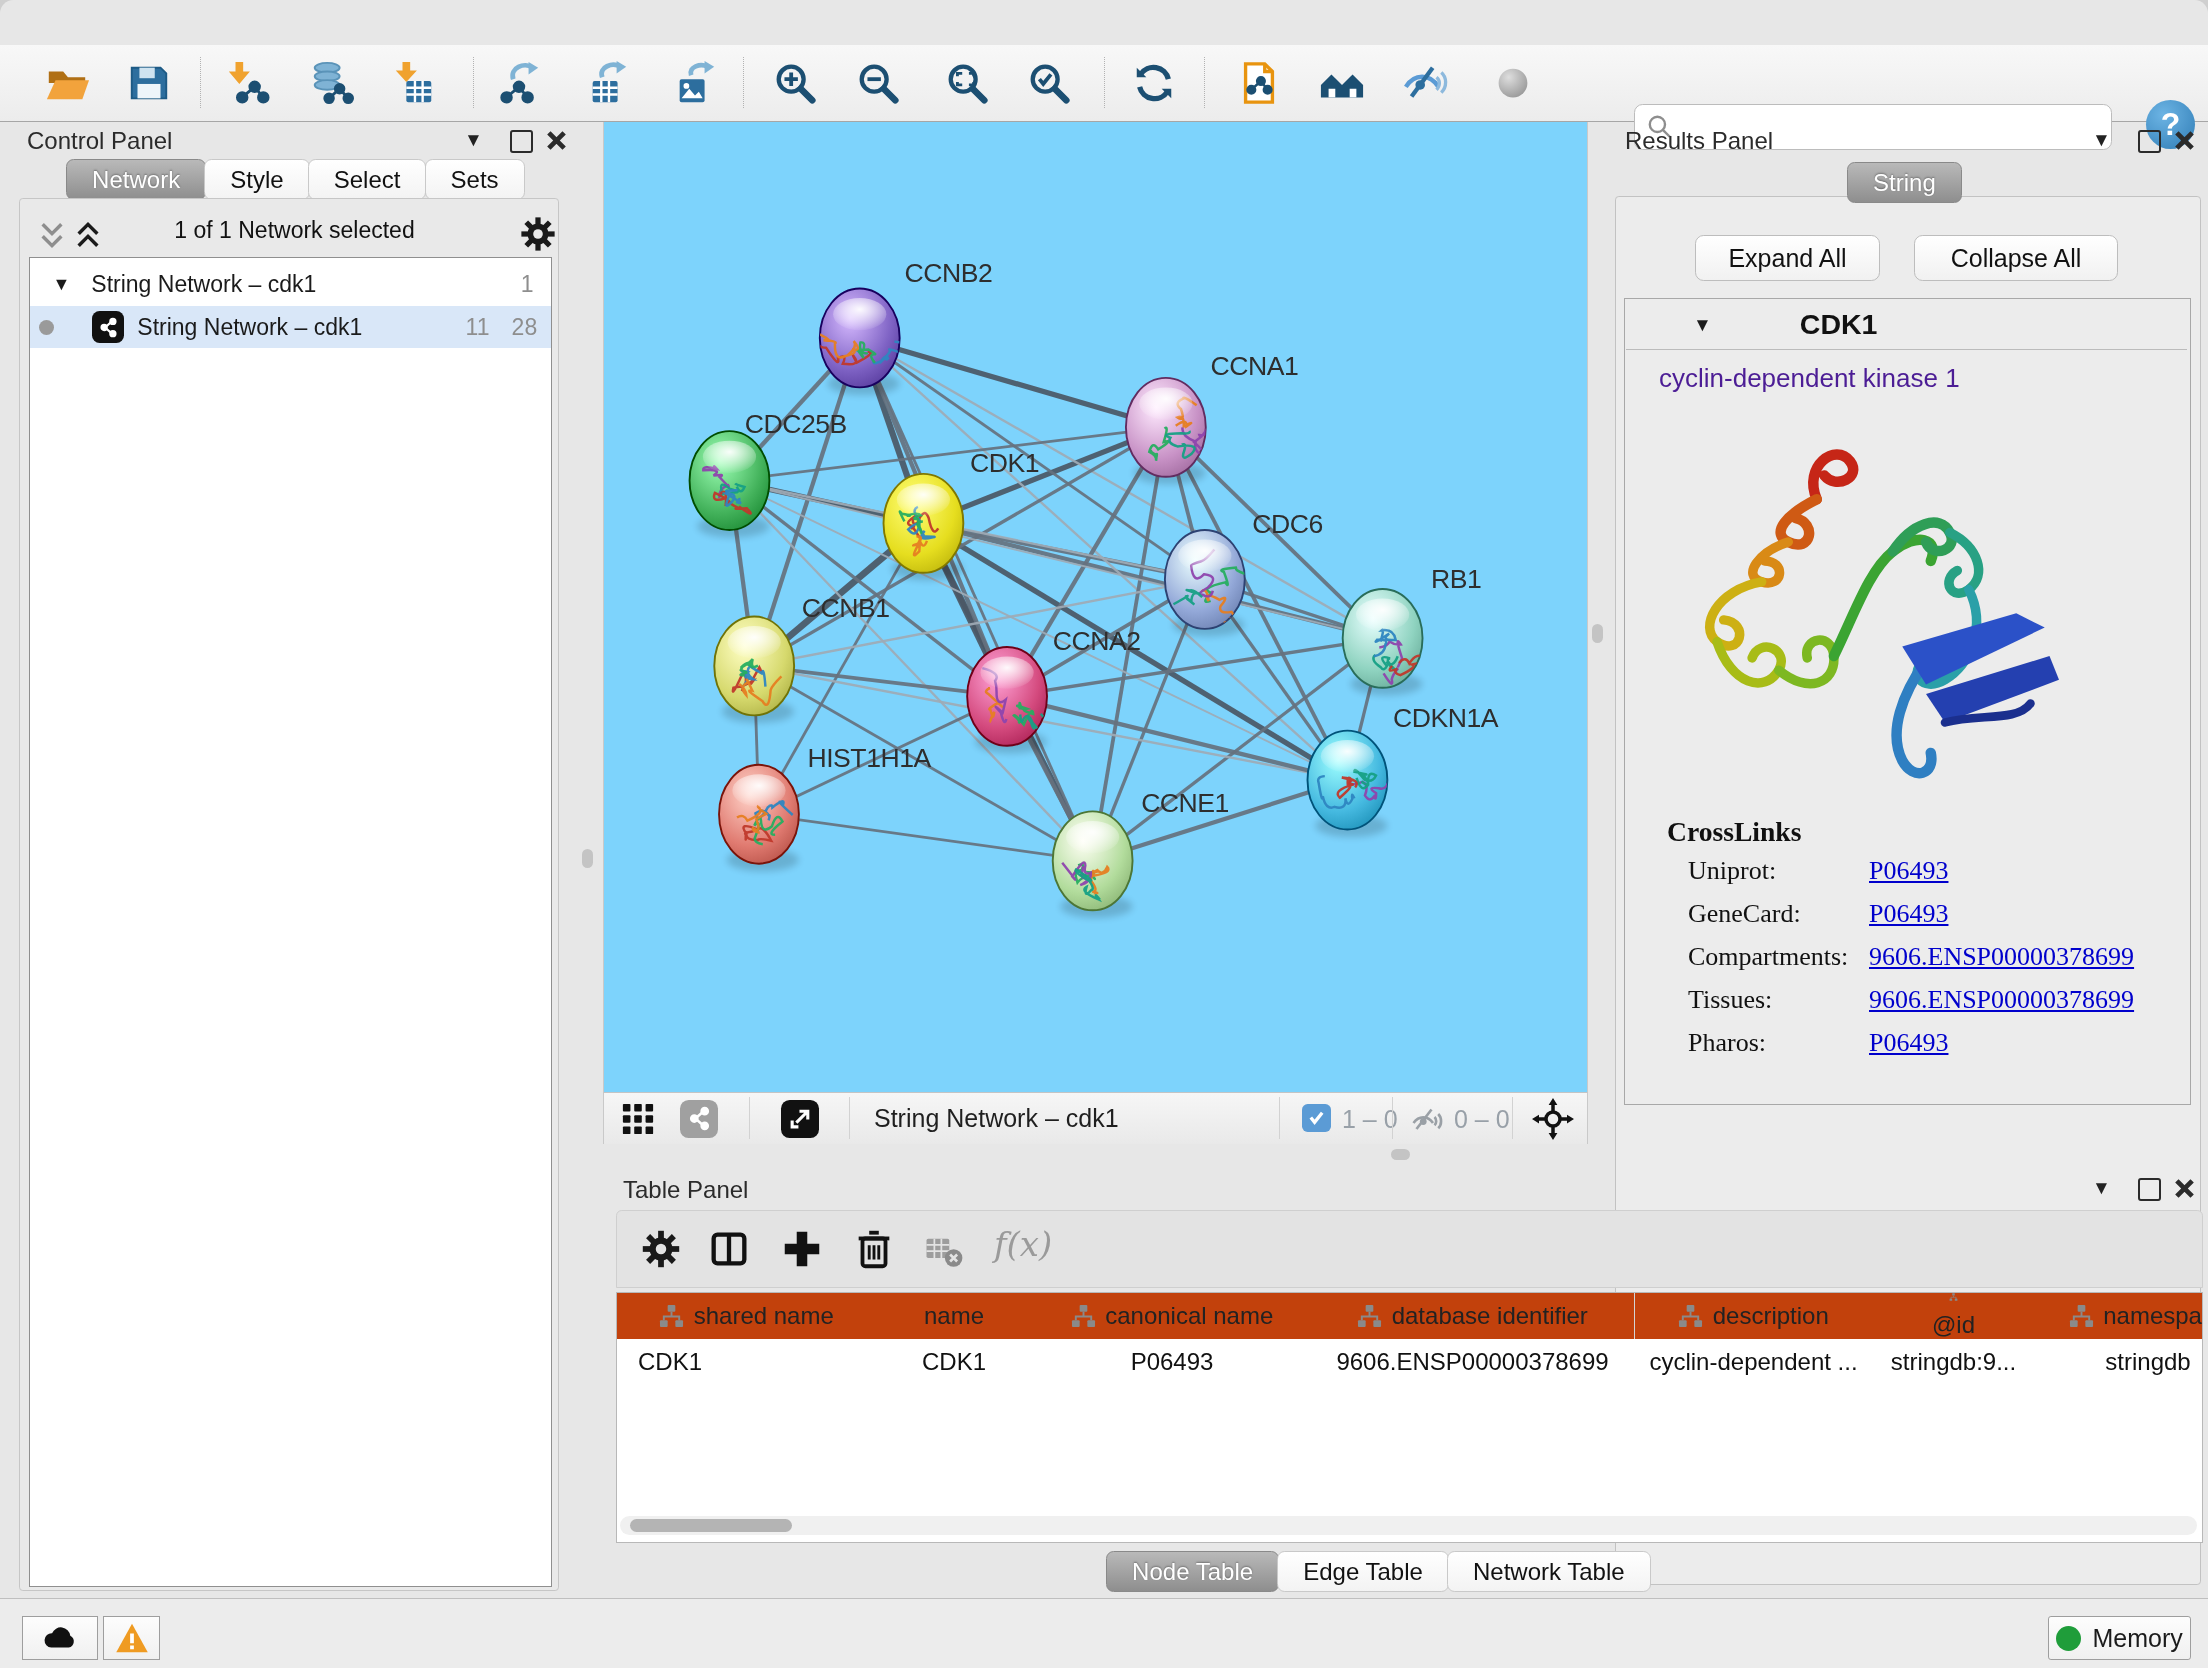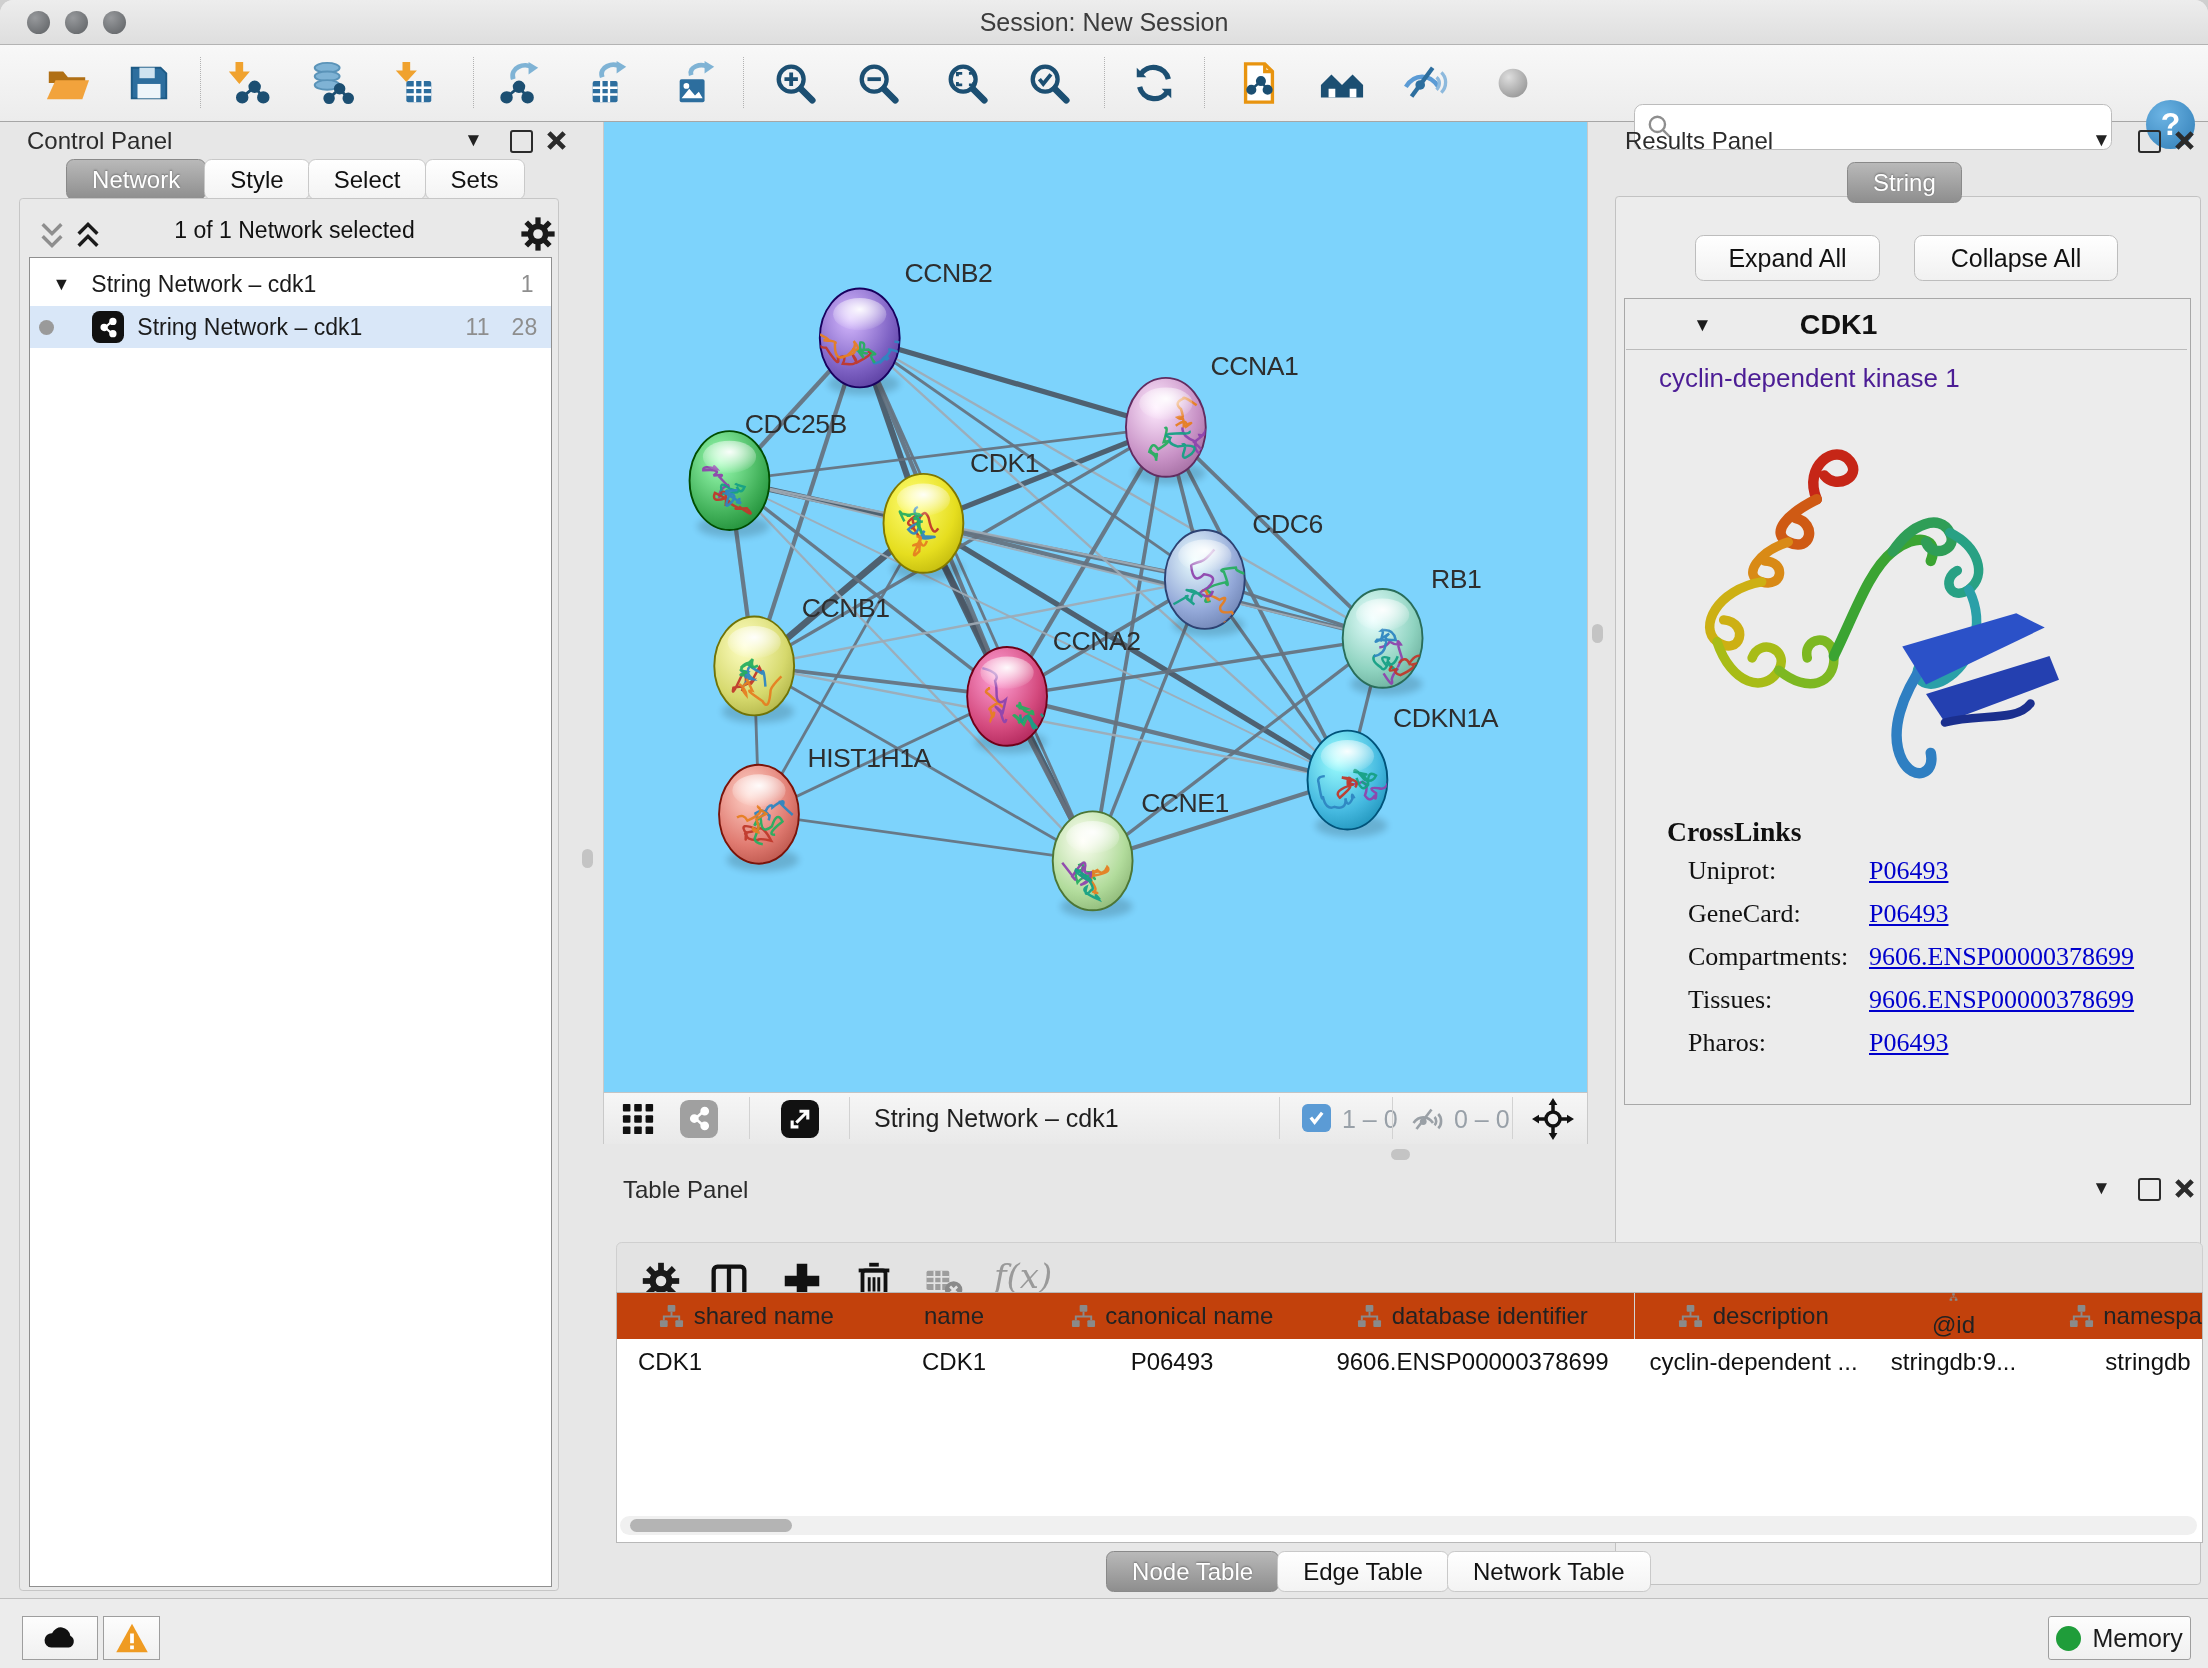--- a/index.html
+++ b/index.html
@@ -71,21 +71,21 @@
   #rp-entry-name{font-size:28.5px;font-weight:bold;color:#111;}
   #rp-desc{position:absolute;left:1659px;top:363px;font-size:26px;color:#4c1d95;}
   .serif{font-family:"Liberation Serif",serif;}
   #xl-title{position:absolute;left:1667px;top:816px;font-size:27.6px;font-weight:bold;color:#111;}
   #xlinks{position:absolute;left:1688px;top:856px;width:495px;}
   .xl-row{height:43px;font-size:26px;display:flex;}
   .xl-label{width:181px;color:#111;}
   .xl-link{color:#0000cc;text-decoration:underline;}
   
   #tp-toolbar{position:absolute;left:616px;top:1210px;width:1585px;height:76px;background:#e3e3e3;
-    border:1.9px solid #cfcfcf;border-radius:5.7px 5.7px 0 0;margin-top:32px;}
+    border:1.9px solid #cfcfcf;border-radius:5.7px 5.7px 0 0;}
   .tp-ico{position:absolute;top:15px;width:46px;height:46px;}
   #tbl{position:absolute;left:616px;top:1292px;width:1585px;height:249px;background:#fff;
     border:1.9px solid #b8b8b8;overflow:hidden;}
   .th{position:absolute;top:0;height:46px;border-right:1.9px solid #d4d4d4;background:#c2410c;
     display:flex;align-items:center;justify-content:center;font-size:24px;color:#222;gap:9.5px;}
   .td{position:absolute;top:48px;height:42px;display:flex;align-items:center;
     justify-content:center;font-size:24px;color:#111;}
   .td.first{justify-content:flex-start;padding-left:21px;}
   #hscroll{position:absolute;left:620px;top:1516px;width:1577px;height:19px;background:#f0f0f0;border-radius:9.5px;}
   #hthumb{position:absolute;left:9.5px;top:2.9px;width:162px;height:13.3px;background:#b4b4b4;border-radius:6.7px;}
@@ -97,26 +97,20 @@
     border:1.9px solid #9e9e9e;display:flex;align-items:center;justify-content:center;}
   #memory-btn{left:2048px;width:141px;border-radius:2.9px;font-size:25px;gap:11.4px;}
   .green-dot{width:25px;height:25px;border-radius:50%;background:#1f9d3a;}
   text.nlabel{font-family:"Liberation Sans",sans-serif;font-size:28px;fill:#2e2e2e;letter-spacing:-0.5px;}
 </style>
 </head>
 <body>
 
 <div id="window">
 
-  <div id="titlebar">
-    <div class="tl" style="left:27px"></div>
-    <div class="tl" style="left:65px"></div>
-    <div class="tl" style="left:103px"></div>
-    <div id="win-title">Session: New Session</div>
-  </div>
 
   <div id="toolbar">
     <div class="ticon" style="left:44px">
       <svg viewBox="0 0 48 48">
           <path d="M5 12h15l5 6h18v6H5z" fill="#b06f14"></path>
           <path d="M3 41h37l7-20H12z" fill="#f2a33c"></path>
         </svg>
     </div>
     <div class="ticon" style="left:126px">
       <svg viewBox="0 0 48 48">

